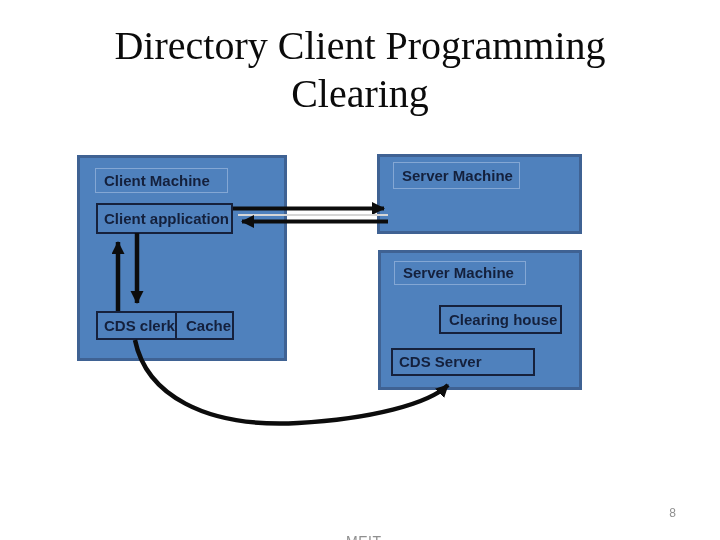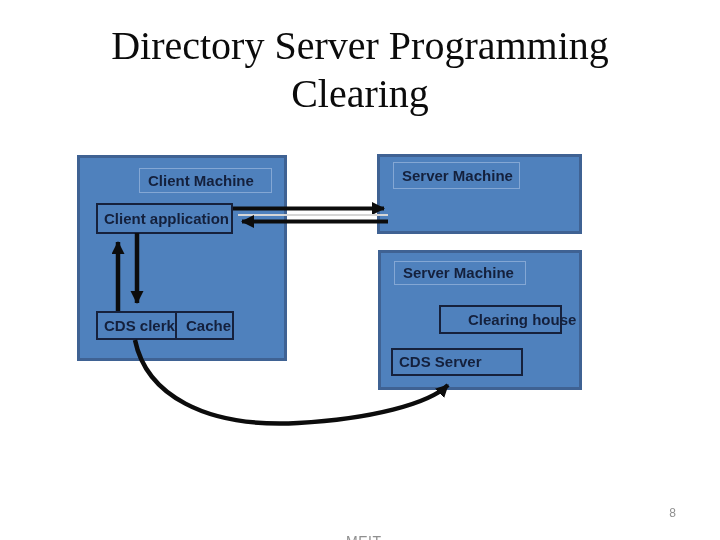--- a/index.html
+++ b/index.html
@@ -34,52 +34,52 @@
     color:var(--text);font-size:15px;font-weight:600;
     padding-left:8px;white-space:nowrap;overflow:visible;
   }
   .inner-box{
     position:absolute;background:var(--box-fill);
     border:2px solid var(--inner-border);box-sizing:border-box;z-index:2;
     color:var(--text);font-size:15px;font-weight:700;
     padding-left:6px;white-space:nowrap;overflow:visible;
   }
   #client-group{left:77px;top:155px;width:210px;height:206px;}
-  #client-machine-label{left:95px;top:168px;width:133px;height:25px;line-height:23px;margin-left:44px;}
+  #client-machine-label{left:95px;top:168px;width:133px;height:25px;line-height:23px;}
   #client-application-box{left:96px;top:203px;width:137px;height:31px;line-height:27px;}
   #cds-clerk-box{left:96px;top:311px;width:81px;height:29px;line-height:25px;}
   #cache-box{left:175px;top:311px;width:59px;height:29px;line-height:25px;padding-left:9px;}
   #rpc-group{left:377px;top:154px;width:205px;height:80px;}
   #server-machine-label-1{left:393px;top:162px;width:127px;height:27px;line-height:25px;}
   #rpc-server-box{left:389px;top:198px;width:96px;height:29px;line-height:25px;}
   #cds-group{left:378px;top:250px;width:204px;height:140px;}
   #server-machine-label-2{left:394px;top:261px;width:132px;height:24px;line-height:22px;}
-  #clearing-house-box{left:439px;top:305px;width:123px;height:29px;line-height:25px;padding-left:27px;}
-  #cds-server-box{left:391px;top:348px;width:132px;height:28px;line-height:24px;}
+  #clearing-house-box{left:439px;top:305px;width:123px;height:29px;line-height:25px;padding-left:8px;}
+  #cds-server-box{left:391px;top:348px;width:144px;height:28px;line-height:24px;}
   .connector-layer{position:absolute;left:0;top:0;width:720px;height:540px;z-index:5;pointer-events:none;}
   .arrow{stroke:var(--arrow);fill:none;stroke-width:4;}
   .arrow.thick{stroke-width:4.5;}
   .lightline{stroke:var(--divider-line);stroke-width:2;fill:none;}
   .arrowhead{fill:var(--arrow);}
   .footer{
     position:absolute;top:533px;left:346px;
     font-size:14px;color:var(--footer-text-color);letter-spacing:0.5px;
   }
   .slide-number{
     position:absolute;top:506px;right:44px;
     font-size:12px;color:var(--footer-text-color);
   }
 </style>
 </head>
 <body>
 
 <div class="slide">
 
   <div class="title">
-    <span>Directory Server Programming</span>
+    <span>Directory Client Programming</span>
     <span>Clearing</span>
   </div>
 
   <div class="group-box" id="client-group"></div>
   <div class="machine-label" id="client-machine-label">Client Machine</div>
   <div class="inner-box" id="client-application-box">Client application</div>
   <div class="inner-box" id="cache-box">Cache</div>
   <div class="inner-box" id="cds-clerk-box">CDS clerk</div>
 
   <div class="group-box" id="rpc-group"></div>

